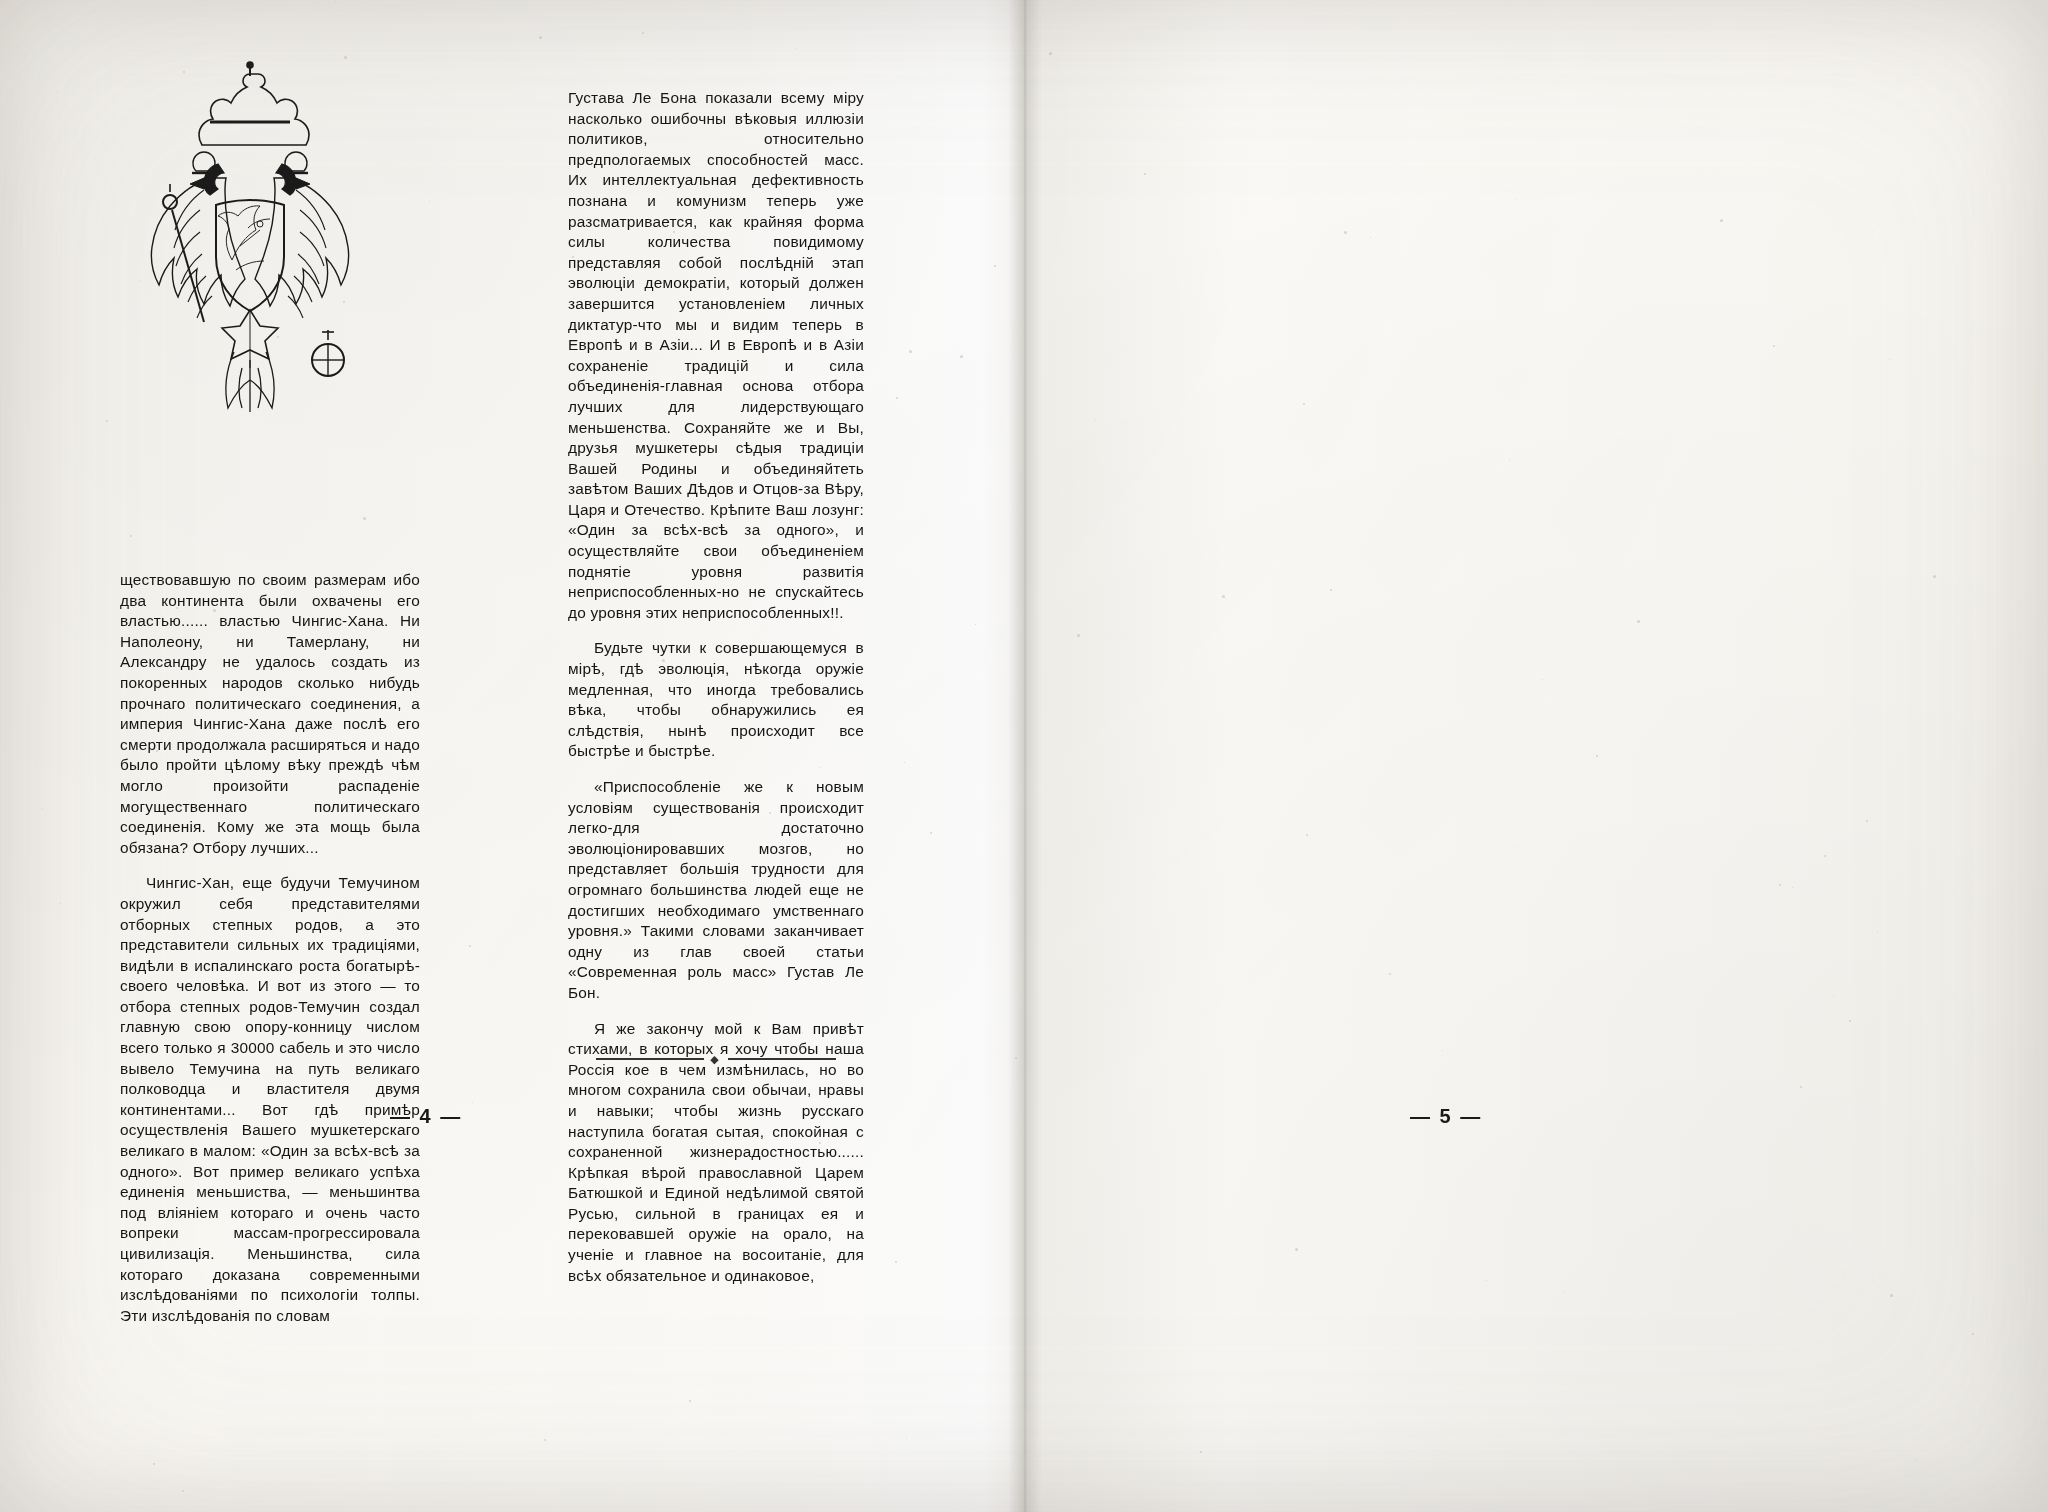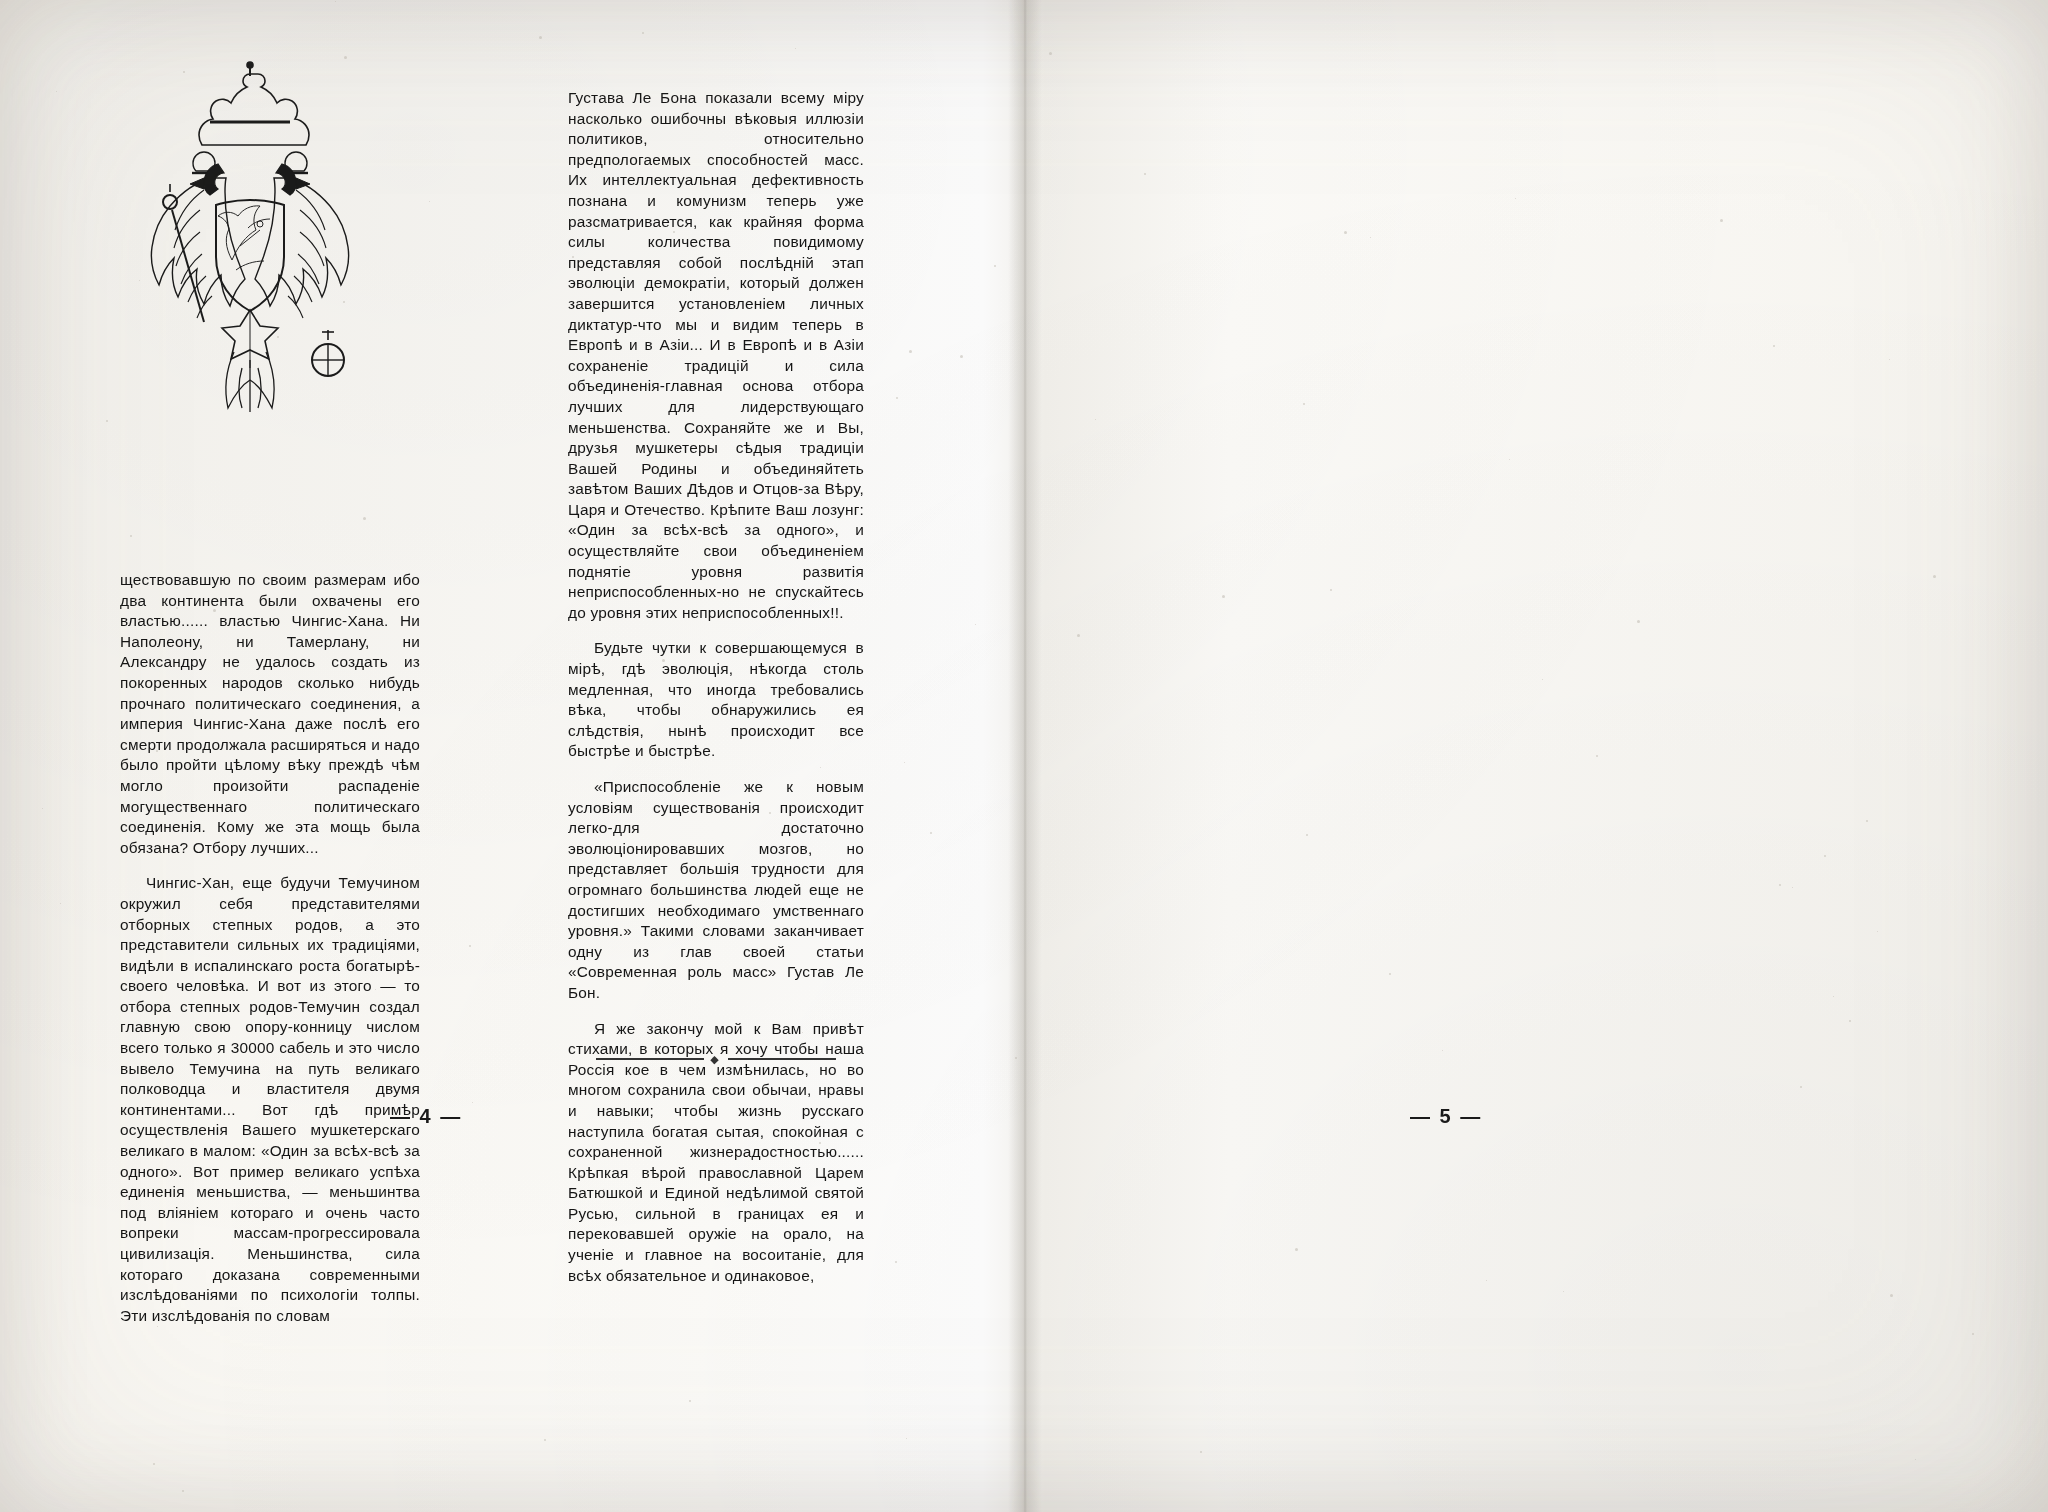--- a/index.html
+++ b/index.html
@@ -154,21 +154,21 @@
     </svg>
   </div>
 
   <div class="col-a justified" style="top:570px">
     <p>ществовавшую по своим размерам ибо два континента были охвачены его властью...... властью Чингис-Хана. Ни Наполеону, ни Тамерлану, ни Александру не удалось создать из покоренных народов сколько нибудь прочнаго политическаго соединения, а империя Чингис-Хана даже послѣ его смерти продолжала расширяться и надо было пройти цѣлому вѣку преждѣ чѣм могло произойти распаденіе могущественнаго политическаго соединенія. Кому же эта мощь была обязана? Отбору лучших...</p>
     <p class="ind">Чингис-Хан, еще будучи Темучином окружил себя представителями отборных степных родов, а это представители сильных их традиціями, видѣли в испалинскаго роста богатырѣ-своего человѣка. И вот из этого — то отбора степных родов-Темучин создал главную свою опору-конницу числом всего только я 30000 сабель и это число вывело Темучина на путь великаго полководца и властителя двумя континентами... Вот гдѣ примѣр осуществленія Вашего мушкетерскаго великаго в малом: «Один за всѣх-всѣ за одного». Вот пример великаго успѣха единенія меньшиства, — меньшинтва под вліяніем котораго и очень часто вопреки массам-прогрессировала цивилизація. Меньшинства, сила котораго доказана современными изслѣдованіями по психологіи толпы. Эти изслѣдованія по словам</p>
   </div>
 
   <div class="col-b justified">
     <p>Густава Ле Бона показали всему мiру насколько ошибочны вѣковыя иллюзіи политиков, относительно предпологаемых способностей масс. Их интеллектуальная дефективность познана и комунизм теперь уже разсматривается, как крайняя форма силы количества повидимому представляя собой послѣдній этап эволюціи демократіи, который должен завершится установленіем личных диктатур-что мы и видим теперь в Европѣ и в Азіи... И в Европѣ и в Азіи сохраненіе традицій и сила объединенія-главная основа отбора лучших для лидерствующаго меньшенства. Сохраняйте же и Вы, друзья мушкетеры сѣдыя традиціи Вашей Родины и объединяйтеть завѣтом Ваших Дѣдов и Отцов-за Вѣру, Царя и Отечество. Крѣпите Ваш лозунг: «Один за всѣх-всѣ за одного», и осуществляйте свои объединеніем поднятіе уровня развитія неприспособленных-но не спускайтесь до уровня этих неприспособленных!!.</p>
-    <p class="ind">Будьте чутки к совершающемуся в мiрѣ, гдѣ эволюція, нѣкогда столь медленная, что иногда требовались вѣка, чтобы обнаружились ея слѣдствія, нынѣ происходит все быстрѣе и быстрѣе.</p>
+    <p class="ind">Будьте чутки к совершающемуся в мiрѣ, гдѣ эволюція, нѣкогда оружіе медленная, что иногда требовались вѣка, чтобы обнаружились ея слѣдствія, нынѣ происходит все быстрѣе и быстрѣе.</p>
     <p class="ind">«Приспособленіе же к новым условіям существованія происходит легко-для достаточно эволюціонировавших мозгов, но представляет большія трудности для огромнаго большинства людей еще не достигших необходимаго умственнаго уровня.» Такими словами заканчивает одну из глав своей статьи «Современная роль масс» Густав Ле Бон.</p>
     <p class="ind">Я же закончу мой к Вам привѣт стихами, в которых я хочу чтобы наша Россія кое в чем измѣнилась, но во многом сохранила свои обычаи, нравы и навыки; чтобы жизнь русскаго наступила богатая сытая, спокойная с сохраненной жизнерадостностью...... Крѣпкая вѣрой православной Царем Батюшкой и Единой недѣлимой святой Русью, сильной в границах ея и перековавшей оружіе на орало, на ученіе и главное на восоитаніе, для всѣх обязательное и одинаковое,</p>
   </div>
 
   <div class="divider-orn">
     <span class="bar"></span>
       <span class="dia">◆</span>
       <span class="bar"></span>
   </div>
 

